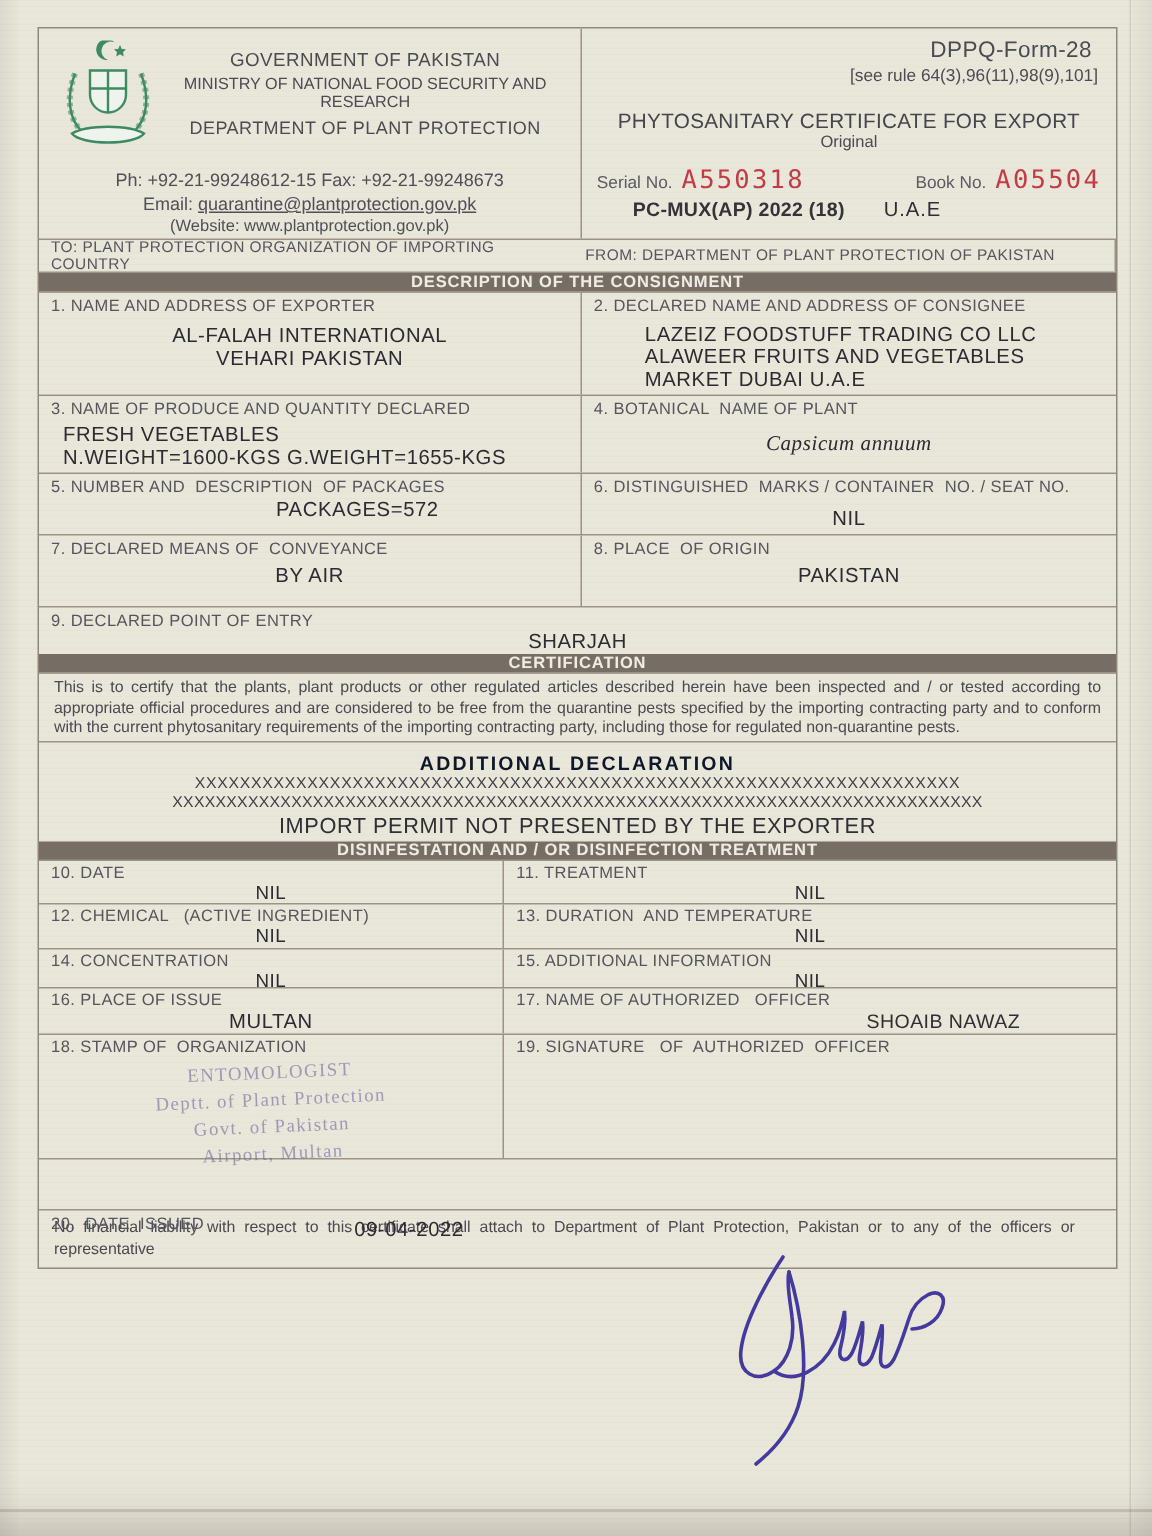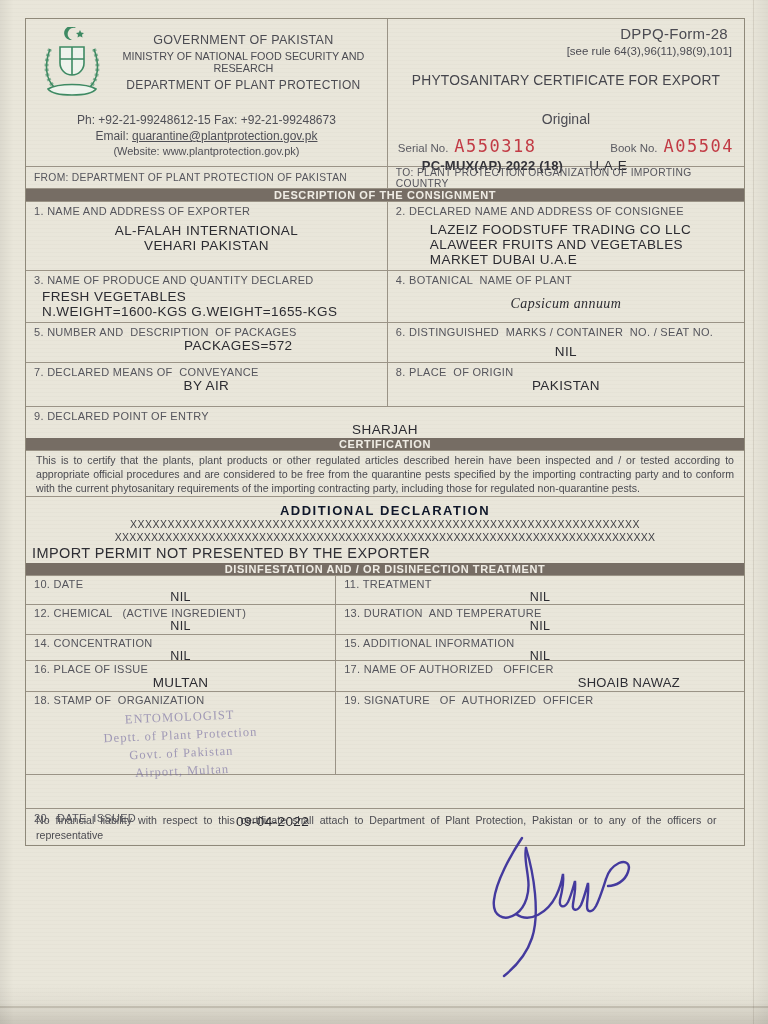--- a/index.html
+++ b/index.html
@@ -54,21 +54,21 @@
   .hdr-addr .a1 { font-size:14.5px; letter-spacing:0.2px; }
   .hdr-addr .a2 { font-size:12px; margin-top:2px; }
   .hdr-addr .a3 { font-size:12px; margin-top:2px; }
   .hdr-addr .a3 .em { text-decoration:underline; }
   .hdr-addr .a4 { font-size:11px; margin-top:2px; }
 
   .hdr-right { padding:6px 10px 2px; color:#4b4b52; }
   .form-no { text-align:right; font-size:15px; letter-spacing:0.3px; padding-right:6px; }
   .rule-ref { text-align:right; font-size:11.5px; margin-top:3px; padding-right:2px; }
   .cert-title { text-align:center; font-size:13.8px; margin-top:16px; letter-spacing:0.2px; color:#45454c; }
-  .copy-type { text-align:center; font-size:14px; margin-top:23px; }
+  .copy-type { text-align:center; font-size:11px; margin-top:1px; }
   .serial-row { display:flex; align-items:baseline; margin-top:9px; }
   .serial-row .sl { font-size:11.5px; color:#5a5a61; }
   .serial-row .sv { font-family:"DejaVu Sans Mono", monospace; font-size:17px; color:#c23b45; letter-spacing:1.5px; margin-left:6px; }
   .serial-row .gap { flex:1; }
   .ref-row { display:flex; margin-top:2px; padding-left:24px; align-items:baseline; }
   .ref-code { font-size:13px; font-weight:bold; color:#333339; letter-spacing:0.2px; }
   .dest { font-size:13.5px; color:#2e2e34; margin-left:26px; letter-spacing:0.6px; }
 
   
   .fromto { height:22px; }
@@ -91,21 +91,21 @@
   .r9  { height:35px; }
   .botanical { font-family:"Liberation Serif", serif; font-style:italic; font-size:14px; }
 
   .cert-text-row { height:46px; padding:3px 10px; font-size:10.6px; line-height:1.3;
     color:#4a4a50; text-align:justify; border-bottom:1px solid #9a9386; }
 
   .adddecl { flex:1; display:flex; flex-direction:column; border-bottom:none; padding:4px 6px 0; }
   .adddecl-h { text-align:center; font-weight:bold; font-size:13px; letter-spacing:1.5px; color:#0f172a; margin-top:2px; }
   .xblock { margin-top:auto; text-align:center; font-size:10.5px; color:#3e3e44; line-height:1.25; letter-spacing:0.5px; overflow:hidden; white-space:nowrap; }
   .xblock .x2 { letter-spacing:0.2px; }
-  .permit-note { text-align:left; font-size:14.5px; color:#2e2e34; letter-spacing:0.4px; margin:1px 0 2px; }
+  .permit-note { text-align:center; font-size:14.5px; color:#2e2e34; letter-spacing:0.4px; margin:1px 0 2px; }
 
   .r1011 { height:29px; }
   .r1213 { height:45px; }
   .r1415 { height:26px; }
   .r1617 { height:35px; }
   .r1819 { height:83px; }
   .r20   { height:34px; }
   .nil { font-size:12.5px; }
   .tight .cell { padding:2px 8px 1px; }
 
@@ -177,25 +177,25 @@
         <span class="sv">A05504</span>
       </div>
       <div class="ref-row">
         <span class="ref-code">PC-MUX(AP) 2022 (18)</span>
         <span class="dest">U.A.E</span>
       </div>
     </div>
   </div>
 
   <div class="row fromto">
+    <div class="cell col-r">
+      <div class="label">TO: PLANT PROTECTION ORGANIZATION OF IMPORTING COUNTRY</div>
+    </div>
     <div class="cell col-l">
       <div class="label">FROM: DEPARTMENT OF PLANT PROTECTION OF PAKISTAN</div>
-    </div>
-    <div class="cell col-r">
-      <div class="label">TO: PLANT PROTECTION ORGANIZATION OF IMPORTING COUNTRY</div>
     </div>
   </div>
 
   <div class="bar">DESCRIPTION OF THE CONSIGNMENT</div>
 
   <div class="row r12">
     <div class="cell col-l">
       <div class="label">1. NAME AND ADDRESS OF EXPORTER</div>
       <div class="value v-center" style="margin-top:6px">AL-FALAH INTERNATIONAL
 VEHARI PAKISTAN</div>

